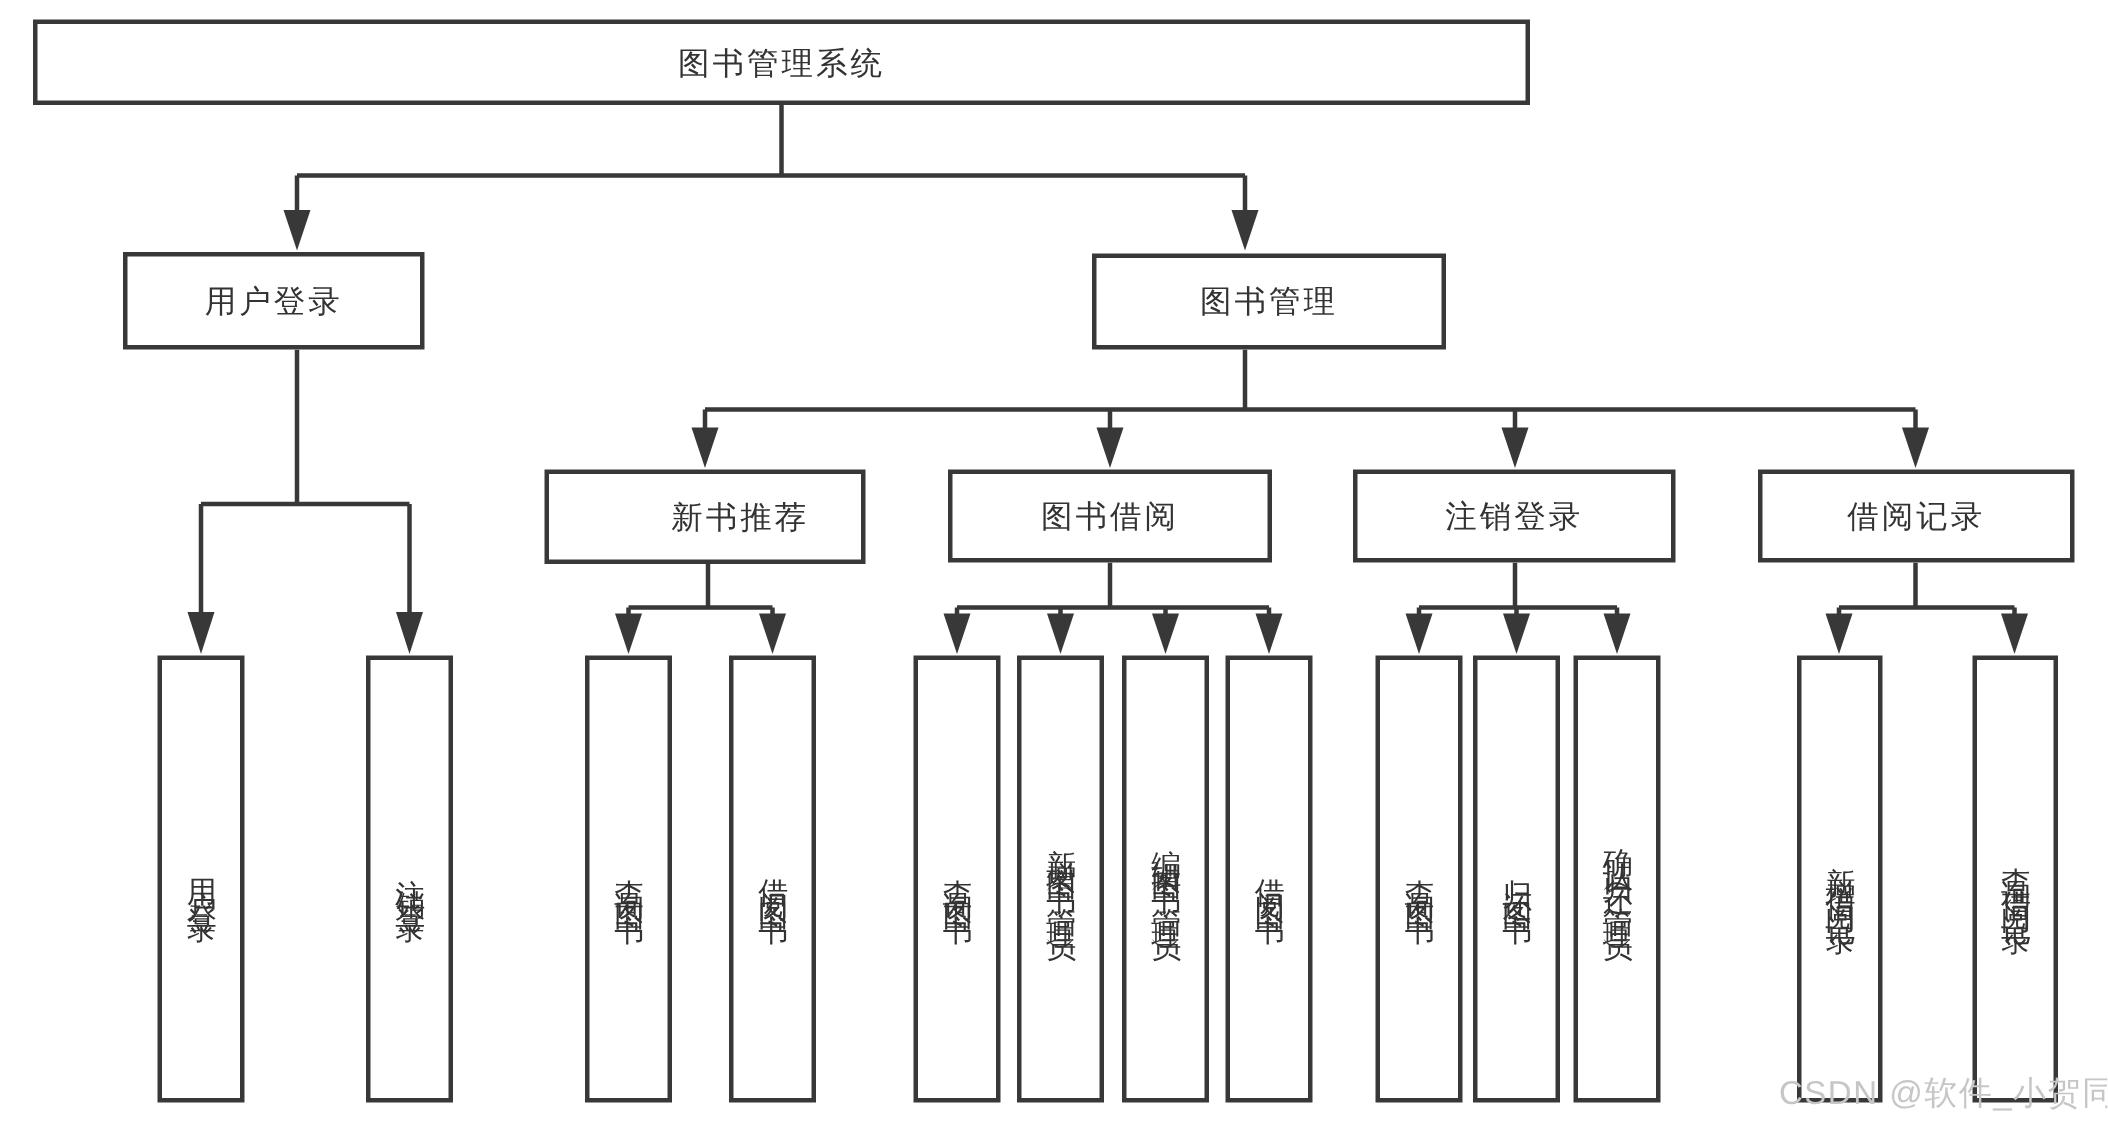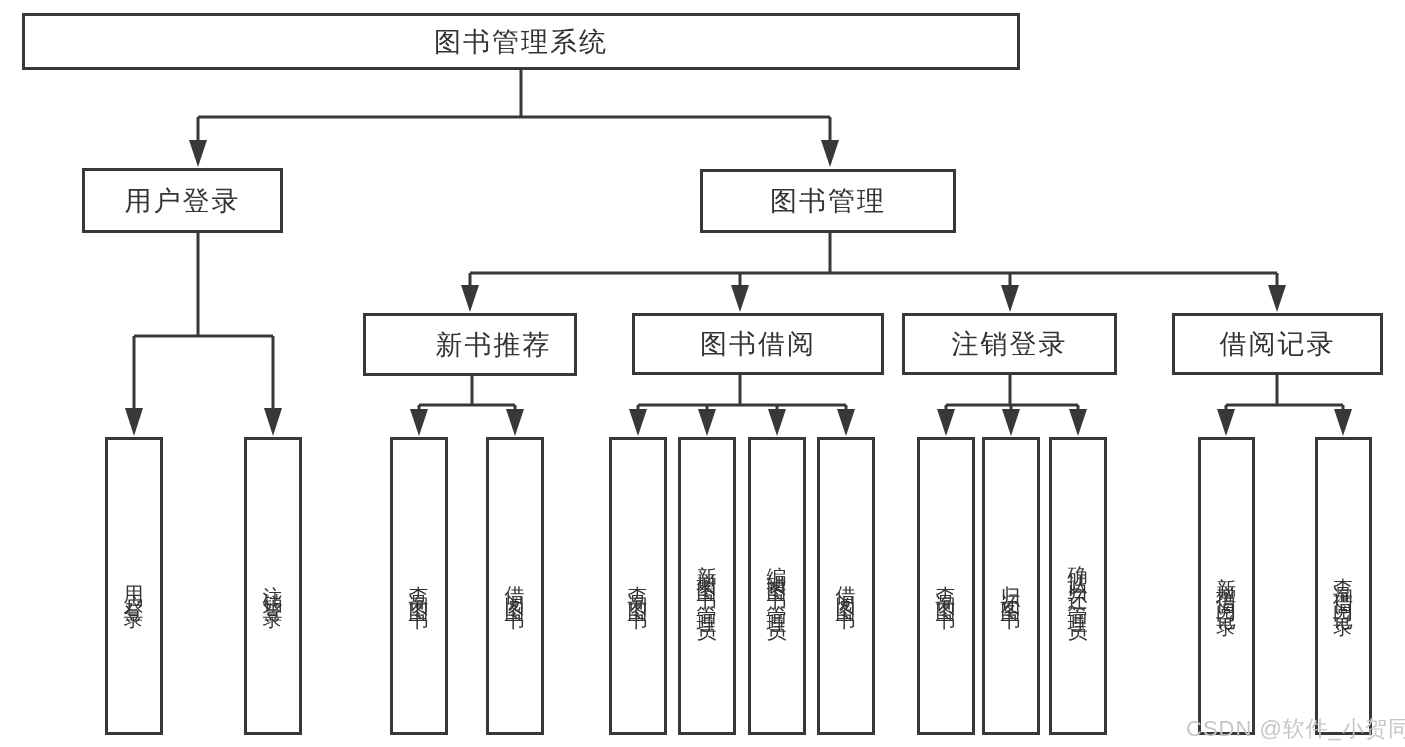--- a/index.html
+++ b/index.html
@@ -22,21 +22,21 @@
     position: absolute;
     box-sizing: border-box;
     background: #ffffff;
     border: 3px solid #383838;
     display: flex;
     align-items: center;
     justify-content: center;
     z-index: 2;
   }
   .node .hlabel {
-    font-size: 27px;
+    font-size: 21px;
     letter-spacing: 2px;
     color: #333333;
     white-space: nowrap;
   }
   .leaf {
     position: absolute;
     box-sizing: border-box;
     width: 58px;
     height: 298px;
     top: 437px;
@@ -51,23 +51,23 @@
     writing-mode: vertical-rl;
     text-orientation: mixed;
     font-size: 20px;
     letter-spacing: 8px;
     color: #333333;
     line-height: 1;
   }
   
   .n-root   { left: 22px;   top: 13px;  width: 998px; height: 57px; }
   .n-ulogin { left: 82px;   top: 168px; width: 201px; height: 65px; }
-  .n-bmgmt  { left: 700px;  top: 169px; width: 256px; height: 64px; }
+  .n-bmgmt  { left: 728px;  top: 169px; width: 236px; height: 64px; }
   .n-newrec { left: 363px;  top: 313px; width: 214px; height: 63px; padding-left: 47px; }
-  .n-borrow { left: 632px;  top: 313px; width: 252px; height: 62px; }
+  .n-borrow { left: 632px;  top: 313px; width: 216px; height: 62px; }
   .n-currb  { left: 902px;  top: 313px; width: 215px; height: 62px; }
   .n-record { left: 1172px; top: 313px; width: 211px; height: 62px; }
   
   .lf-1  { left: 105px; }
   .lf-2  { left: 244px; }
   .lf-3  { left: 390px; }
   .lf-4  { left: 486px; }
   .lf-5  { left: 609px; }
   .lf-6  { left: 678px; }
   .lf-7  { left: 748px; }

